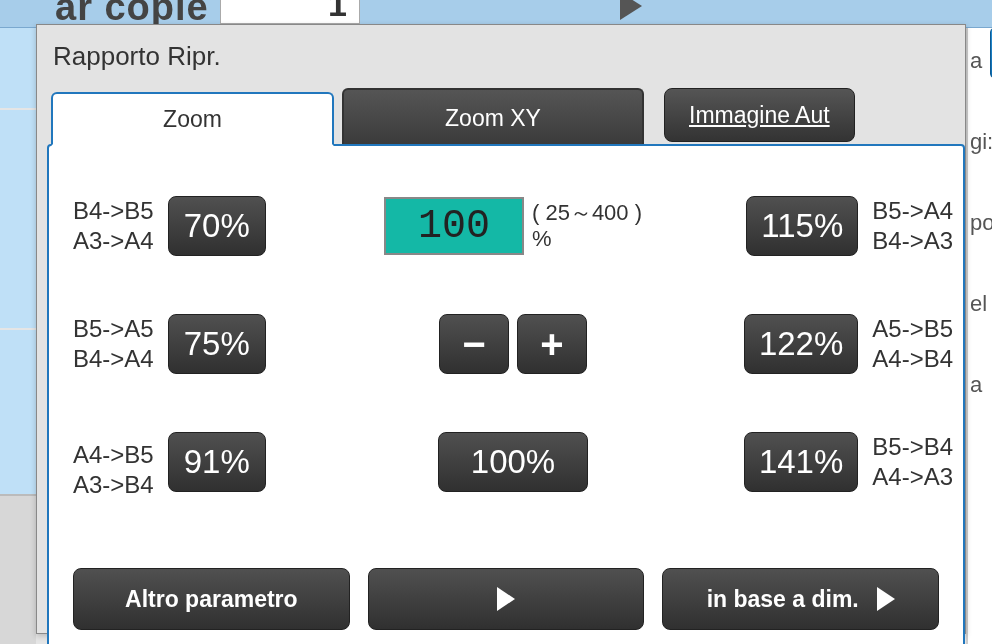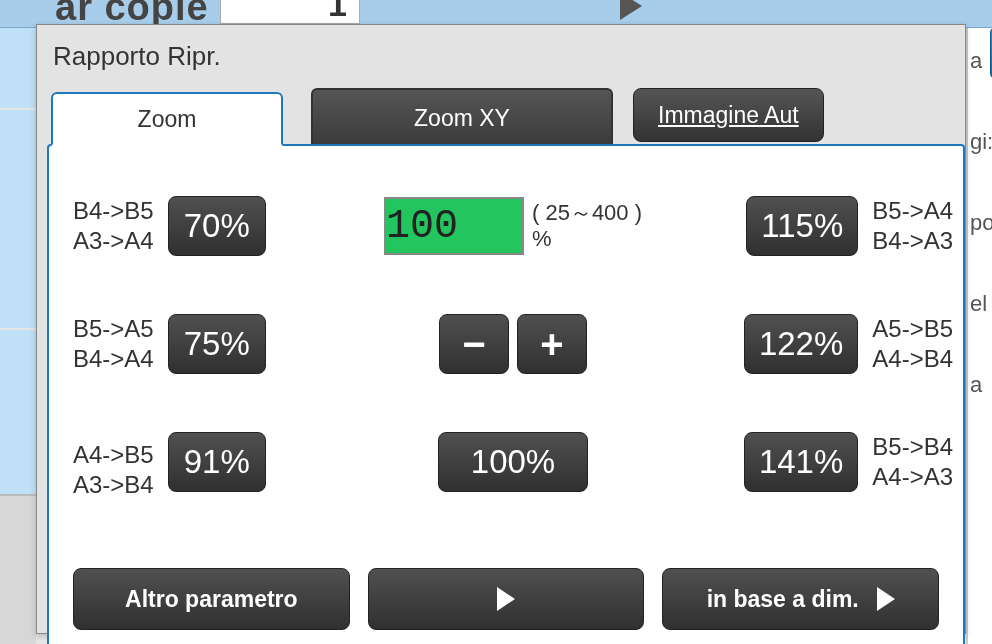--- a/index.html
+++ b/index.html
@@ -89,32 +89,31 @@
       border-top-right-radius: 6px;
       border: 2px solid #666;
       position: relative;
     }
     .tab.active {
       background: #fff;
       border-color: #2177bd;
       border-bottom: 2px solid #fff;
       color: #333;
       z-index: 2;
-      width: 232px;
+      width: 283px;
       padding: 0;
     }
     .tab.dark {
       background: linear-gradient(#555, #3a3a3a);
       color: #fff;
       border-color: #333;
       border-bottom: none;
       height: 58px;
       width: 302px;
       padding: 0;
-      margin-left: 20px;
     }
     .aut-btn {
       height: 54px; padding: 0 24px;
       background: linear-gradient(#555,#333);
       color: #fff; font-size: 23px;
       border-radius: 8px; border: 1px solid #222;
       display: flex; align-items: center;
       margin-left: 12px;
       margin-bottom: 4px;
       text-decoration: underline;
@@ -150,23 +149,23 @@
       height: 60px; min-width: 98px;
       background: linear-gradient(#505050,#303030);
       color: #fff; font-size: 33px; font-weight: 500;
       border-radius: 8px; border: 1px solid #222;
       display: flex; align-items: center; justify-content: center;
       padding: 0 14px;
     }
 
     .valbox {
       width: 140px; height: 58px;
-      background: #22c55e; border: 2px solid #888;
+      background: #14b8a6; border: 2px solid #888;
       font-size: 40px; color: #222;
-      display: flex; align-items: center; justify-content: flex-start;
+      display: flex; align-items: center; justify-content: center;
       font-family: "Courier New", monospace;
     }
     .range { font-size: 22px; color: #333; line-height: 1.2; }
 
     .pmrow { display: flex; gap: 8px; justify-content:center;}
     .pm {
       width: 70px; height: 60px;
       background: linear-gradient(#505050,#303030);
       color: #fff; font-size: 40px; font-weight: 700;
       border-radius: 8px; border: 1px solid #222;

